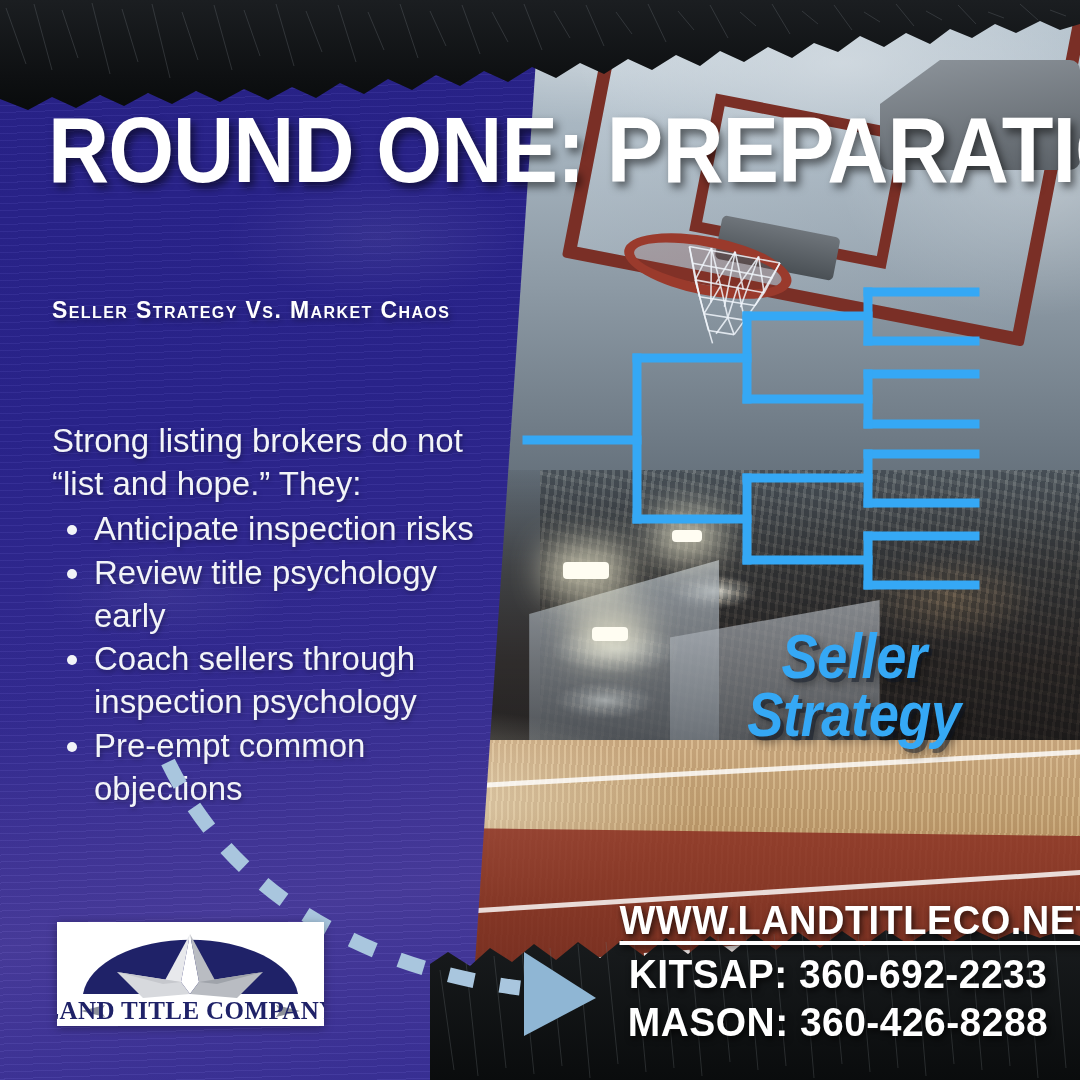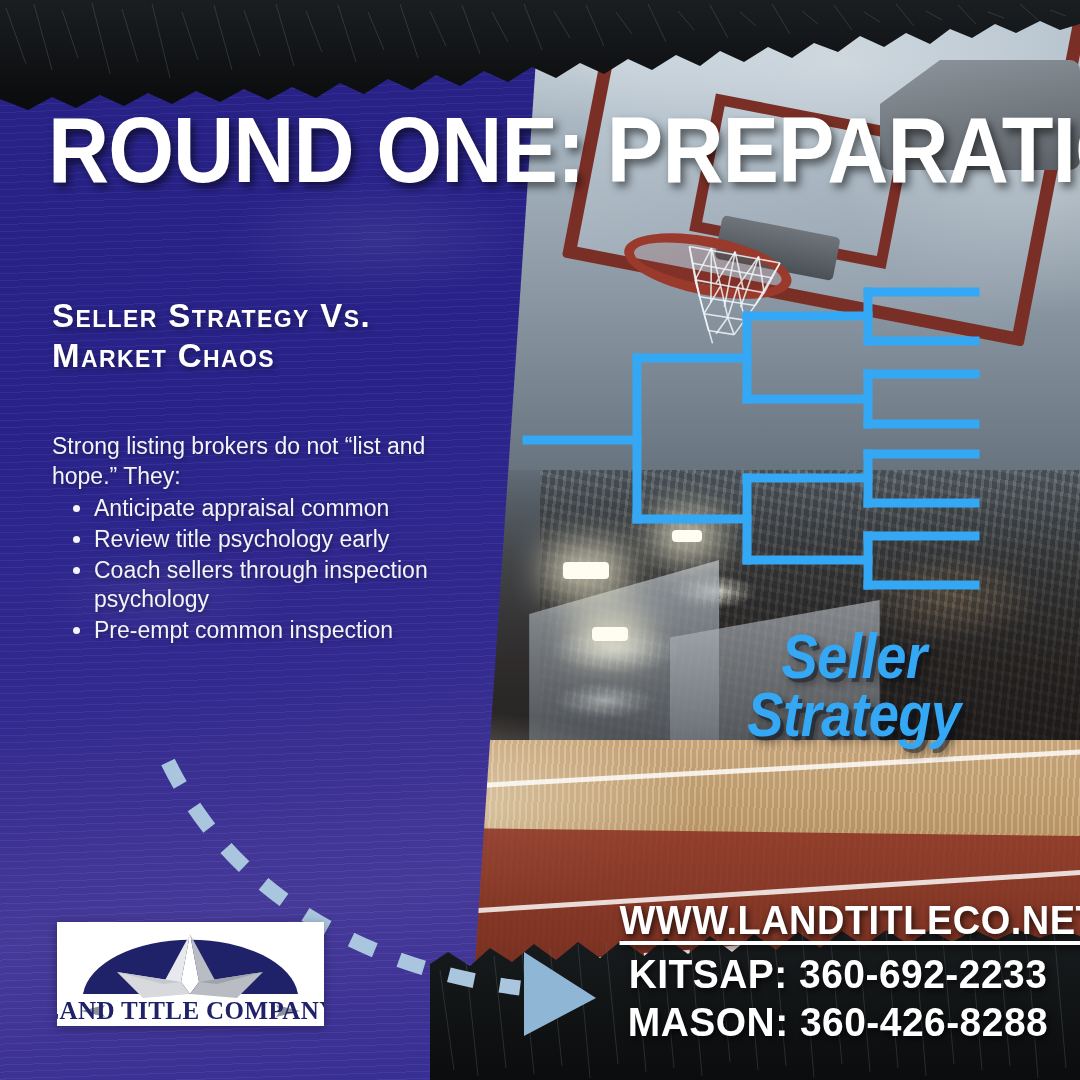--- a/index.html
+++ b/index.html
@@ -205,33 +205,33 @@
     text-shadow: 4px 5px 9px rgba(0,0,0,0.55);
   }
 
   
   .subhead {
     position: absolute;
     left: 52px; top: 296px;
     width: 420px;
     color: #ffffff;
     font-weight: bold;
-    font-size: 33px;
+    font-size: 23px;
     line-height: 1.22;
     letter-spacing: 1.4px;
     text-shadow: 2px 3px 6px rgba(0,0,0,0.4);
     font-variant: small-caps;
     text-transform: capitalize;
   }
   .bodytext {
     position: absolute;
-    left: 52px; top: 432px;
+    left: 52px; top: 420px;
     width: 425px;
     color: #f2f4f8;
-    font-size: 23px;
+    font-size: 33px;
     line-height: 1.30;
     text-shadow: 1px 2px 5px rgba(0,0,0,0.35);
   }
   .bodytext ul {
     margin: 2px 0 0 0;
     padding-left: 42px;
     list-style: disc;
   }
   .bodytext li { margin: 0 0 1px 0; }
 
@@ -426,24 +426,24 @@
     </g>
   </svg>
 
   <div class="headline">ROUND ONE: PREPARATION</div>
 
   <div class="subhead">Seller Strategy vs. Market Chaos</div>
 
   <div class="bodytext">
     <div>Strong listing brokers do not “list and hope.” They:</div>
     <ul>
-      <li>Anticipate appraisal common</li>
+      <li>Anticipate inspection risks</li>
       <li>Review title psychology early</li>
       <li>Coach sellers through inspection psychology</li>
-      <li>Pre-empt common inspection</li>
+      <li>Pre-empt common objections</li>
     </ul>
   </div>
 
   <div class="seller-strategy">
     <div>Seller</div>
     <div>Strategy</div>
   </div>
 
   <svg class="arrow-layer" width="1080" height="1080" viewBox="0 0 1080 1080">
     <path d="M168,762 C 206,840 268,900 352,940 C 410,968 470,982 520,988" fill="none" stroke="#a9c6de" stroke-width="15" stroke-dasharray="26 26" stroke-linecap="butt"></path>

